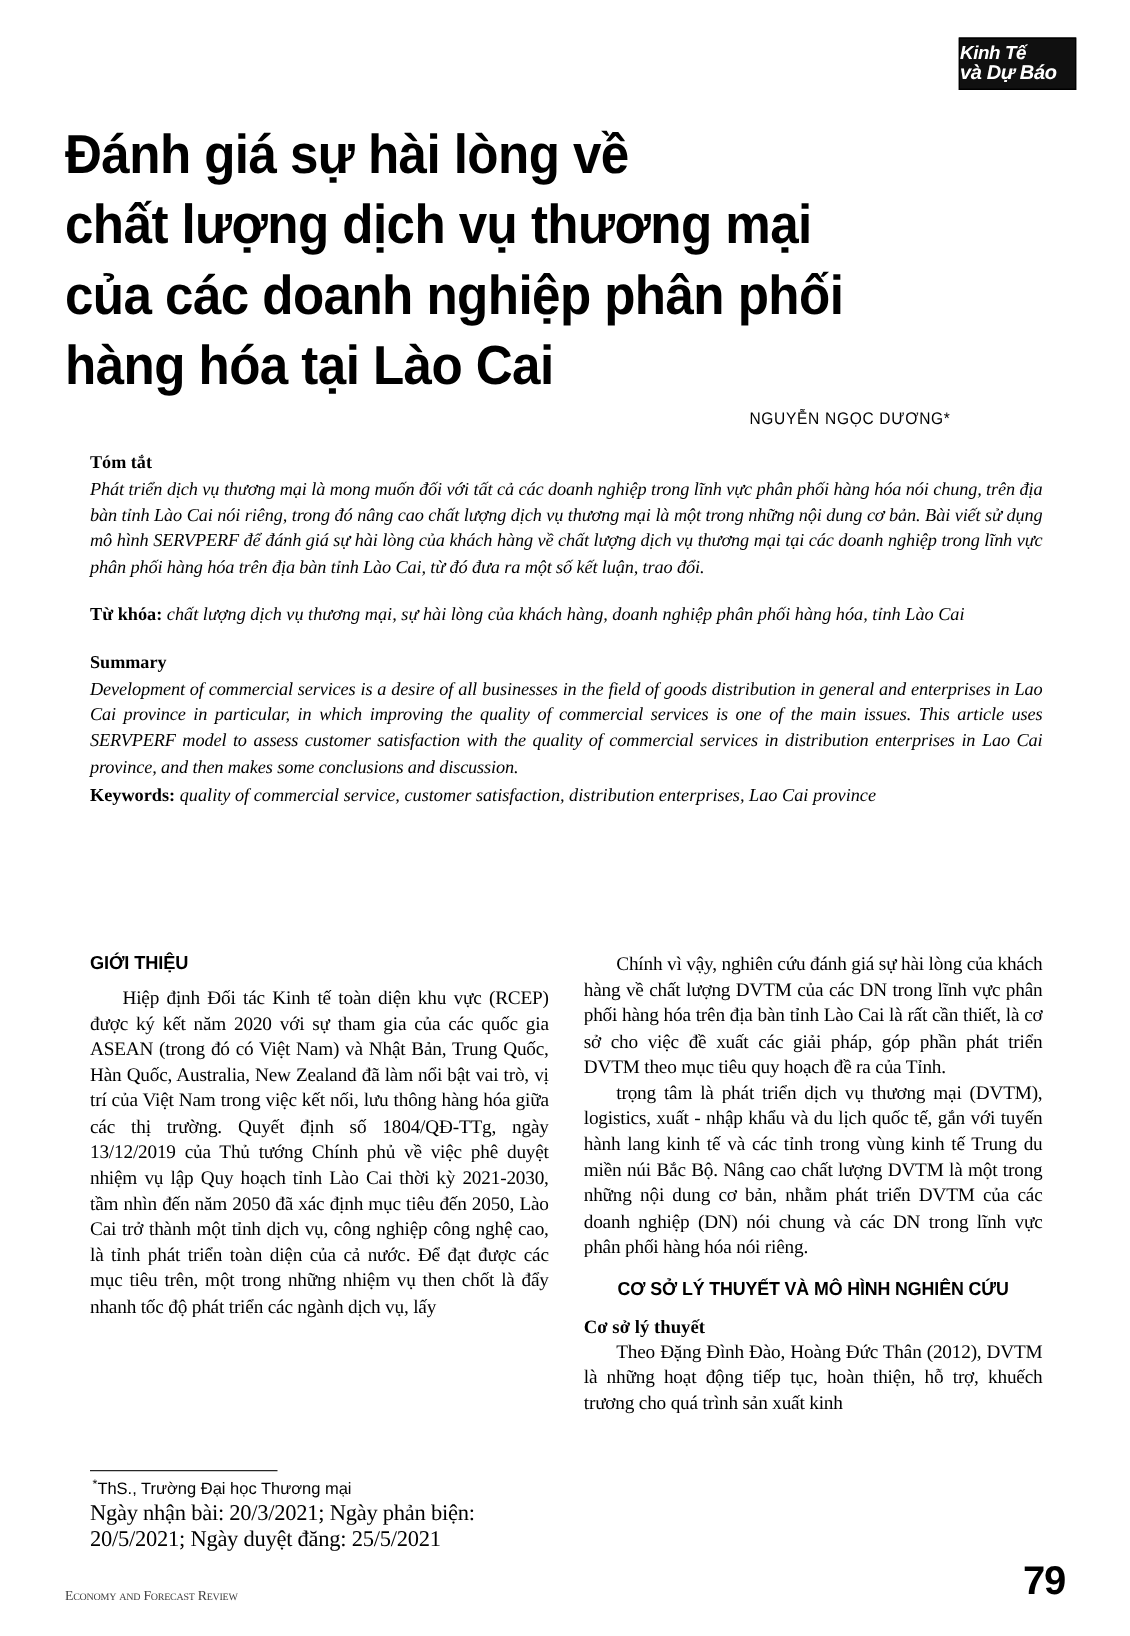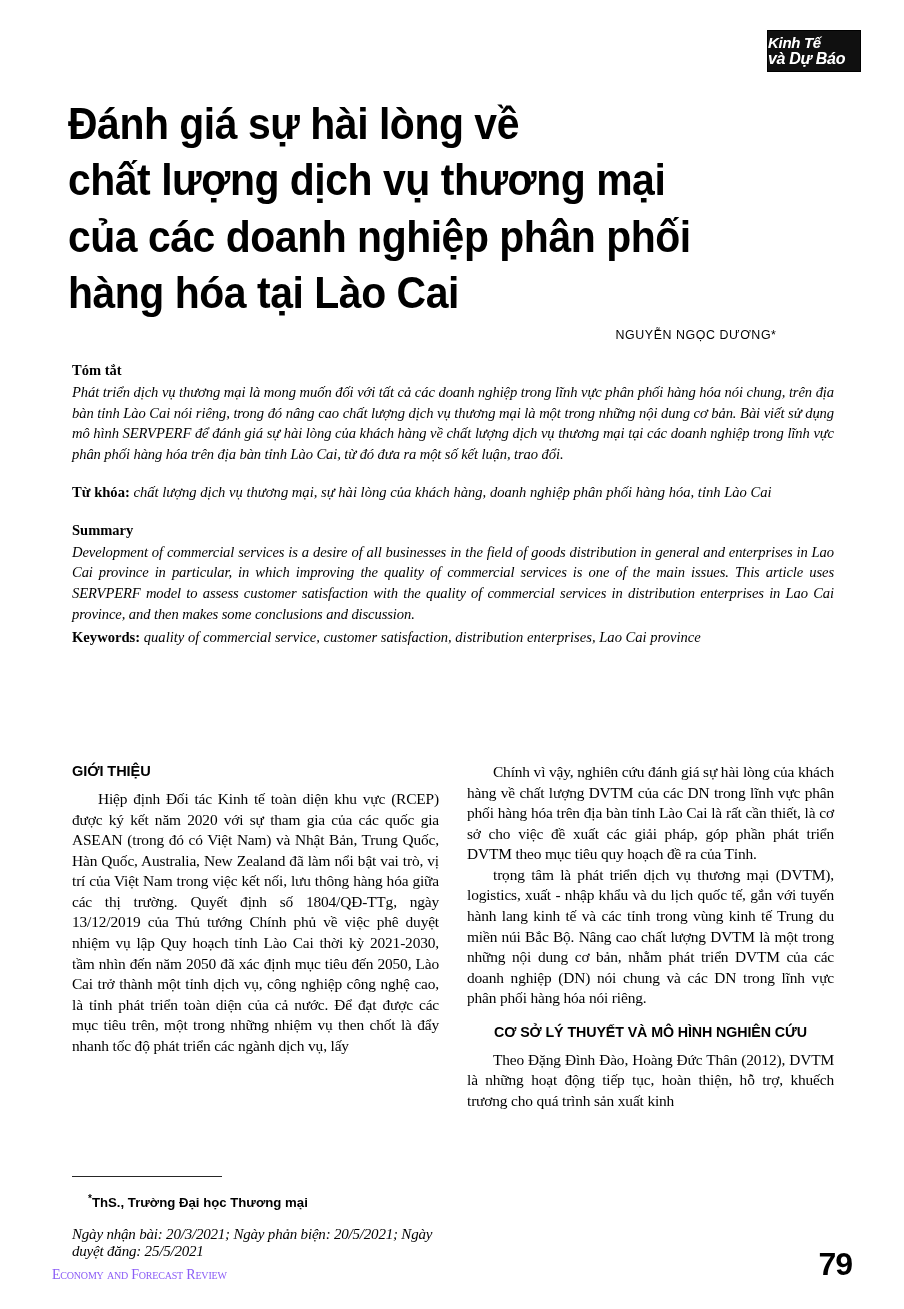--- a/index.html
+++ b/index.html
@@ -50,21 +50,20 @@
   }
   .logo-l1 { font-size: 15px; font-style: italic; }
   .logo-l2 { font-size: 16px; font-style: italic; }
 
   
   .title-block {
     position: absolute;
     top: 96px;
     left: 52px;
     width: 760px;
-    margin-left: 16px;
   }
   .article-title {
     font-family: "Liberation Sans", "DejaVu Sans", sans-serif;
     font-weight: bold;
     font-size: 44px;
     line-height: 1.28;
     letter-spacing: -0.5px;
     margin: 0;
     color: #000;
     transform: scaleX(0.93);
@@ -172,45 +171,43 @@
   .footnote-rule {
     width: 150px;
     height: 1px;
     background: #000;
     margin-bottom: 5px;
     opacity: 0.85;
   }
   .footnote-aff {
     font-family: "Liberation Sans", "DejaVu Sans", sans-serif;
     font-size: 13.2px;
-    margin: 16px;
-    font-weight: bold;
+    margin: 2px;
   }
   .footnote-aff .star { vertical-align: super; font-size: 10px; }
   .footnote-dates {
-    font-style: italic;
-    font-size: 15px;
+    font-size: 18px;
     margin: 2px 0 0 0;
     letter-spacing: -0.2px;
   }
 
   
   .footer {
     position: absolute;
     left: 52px;
     right: 52px;
     bottom: 26px;
     display: flex;
     align-items: flex-end;
     justify-content: space-between;
   }
   .footer-journal {
-    font-size: 14px;
+    font-size: 11px;
     letter-spacing: -0.2px;
-    color: #8b5cf6;
+    color: #404040;
     font-variant: small-caps;
   }
   .footer-page {
     font-family: "Liberation Sans", "DejaVu Sans", sans-serif;
     font-weight: bold;
     font-size: 32px;
     letter-spacing: -1px;
   }
 </style>
 </head>
@@ -260,20 +257,21 @@
 
     <div class="col">
       <h2 class="head-main">GIỚI THIỆU</h2>
       <p class="body-p">Hiệp định Đối tác Kinh tế toàn diện khu vực (RCEP) được ký kết năm 2020 với sự tham gia của các quốc gia ASEAN (trong đó có Việt Nam) và Nhật Bản, Trung Quốc, Hàn Quốc, Australia, New Zealand đã làm nổi bật vai trò, vị trí của Việt Nam trong việc kết nối, lưu thông hàng hóa giữa các thị trường. Quyết định số 1804/QĐ-TTg, ngày 13/12/2019 của Thủ tướng Chính phủ về việc phê duyệt nhiệm vụ lập Quy hoạch tỉnh Lào Cai thời kỳ 2021-2030, tầm nhìn đến năm 2050 đã xác định mục tiêu đến 2050, Lào Cai trở thành một tỉnh dịch vụ, công nghiệp công nghệ cao, là tỉnh phát triển toàn diện của cả nước. Để đạt được các mục tiêu trên, một trong những nhiệm vụ then chốt là đẩy nhanh tốc độ phát triển các ngành dịch vụ, lấy</p>
     </div>
 
     <div class="col">
       <p class="body-p">Chính vì vậy, nghiên cứu đánh giá sự hài lòng của khách hàng về chất lượng DVTM của các DN trong lĩnh vực phân phối hàng hóa trên địa bàn tỉnh Lào Cai là rất cần thiết, là cơ sở cho việc đề xuất các giải pháp, góp phần phát triển DVTM theo mục tiêu quy hoạch đề ra của Tỉnh.</p>
       <p class="body-p">trọng tâm là phát triển dịch vụ thương mại (DVTM), logistics, xuất - nhập khẩu và du lịch quốc tế, gắn với tuyến hành lang kinh tế và các tỉnh trong vùng kinh tế Trung du miền núi Bắc Bộ. Nâng cao chất lượng DVTM là một trong những nội dung cơ bản, nhằm phát triển DVTM của các doanh nghiệp (DN) nói chung và các DN trong lĩnh vực phân phối hàng hóa nói riêng.</p>
       <h2 class="head-main centered space-before">CƠ SỞ LÝ THUYẾT VÀ MÔ HÌNH NGHIÊN CỨU</h2>
+      <h3 class="head-sub">Cơ sở lý thuyết</h3>
       <p class="body-p">Theo Đặng Đình Đào, Hoàng Đức Thân (2012), DVTM là những hoạt động tiếp tục, hoàn thiện, hỗ trợ, khuếch trương cho quá trình sản xuất kinh</p>
     </div>
   </div>
 
   <div class="footnote">
     <div class="footnote-rule"></div>
     <p class="footnote-aff"><span class="star">*</span><span>ThS., Trường Đại học Thương mại</span></p>
     <p class="footnote-dates">Ngày nhận bài: 20/3/2021; Ngày phản biện: 20/5/2021; Ngày duyệt đăng: 25/5/2021</p>
   </div>
 

